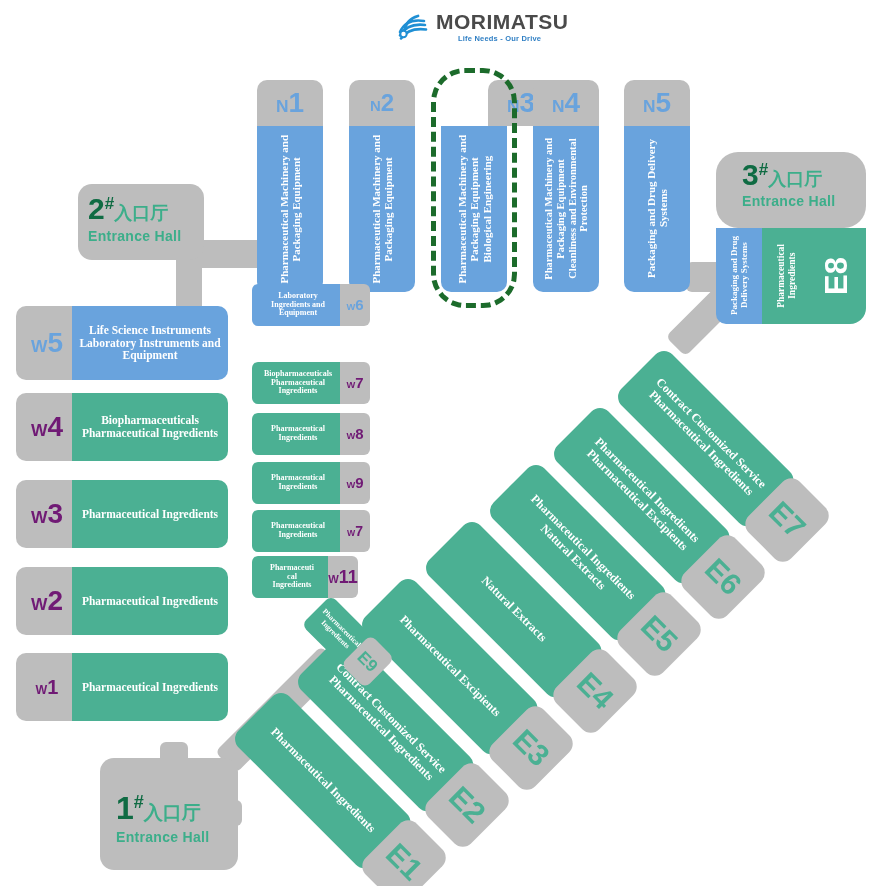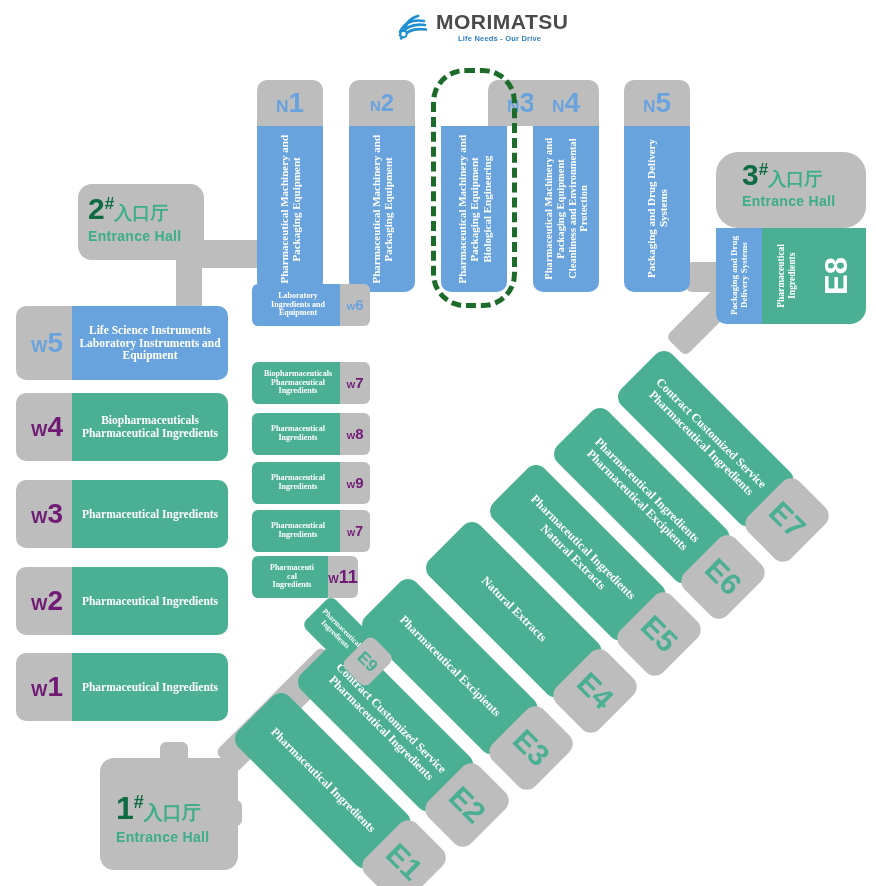--- a/index.html
+++ b/index.html
@@ -206,21 +206,21 @@
     <div class="cap" style="left:0;top:0;width:62px;height:68px;border-radius:10px 0 0 10px;">
       <span class="capnum num-green" style="font-size:28px;"><span class="sm">W</span><span>2</span></span>
     </div>
     <div class="body green" style="left:56px;top:0;width:156px;height:68px;border-radius:0 10px 10px 0;font-size:11.5px;">
       <div>Pharmaceutical Ingredients</div>
     </div>
   </div>
 
   <div class="hall" style="left:16px;top:653px;width:212px;height:68px;">
     <div class="cap" style="left:0;top:0;width:62px;height:68px;border-radius:10px 0 0 10px;">
-      <span class="capnum num-green" style="font-size:28px;"><span class="sm">W</span><span>1</span></span>
+      <span class="capnum num-green" style="font-size:20px;"><span class="sm">W</span><span>1</span></span>
     </div>
     <div class="body green" style="left:56px;top:0;width:156px;height:68px;border-radius:0 10px 10px 0;font-size:11.5px;">
       <div>Pharmaceutical Ingredients</div>
     </div>
   </div>
 
   <div class="hall" style="left:252px;top:284px;width:118px;height:42px;">
     <div class="body blue" style="left:0;top:0;width:92px;height:42px;border-radius:6px 0 0 6px;font-size:8px;">
       <div><span>Laboratory</span><br><span>Ingredients and</span><br><span>Equipment</span></div>
     </div>

